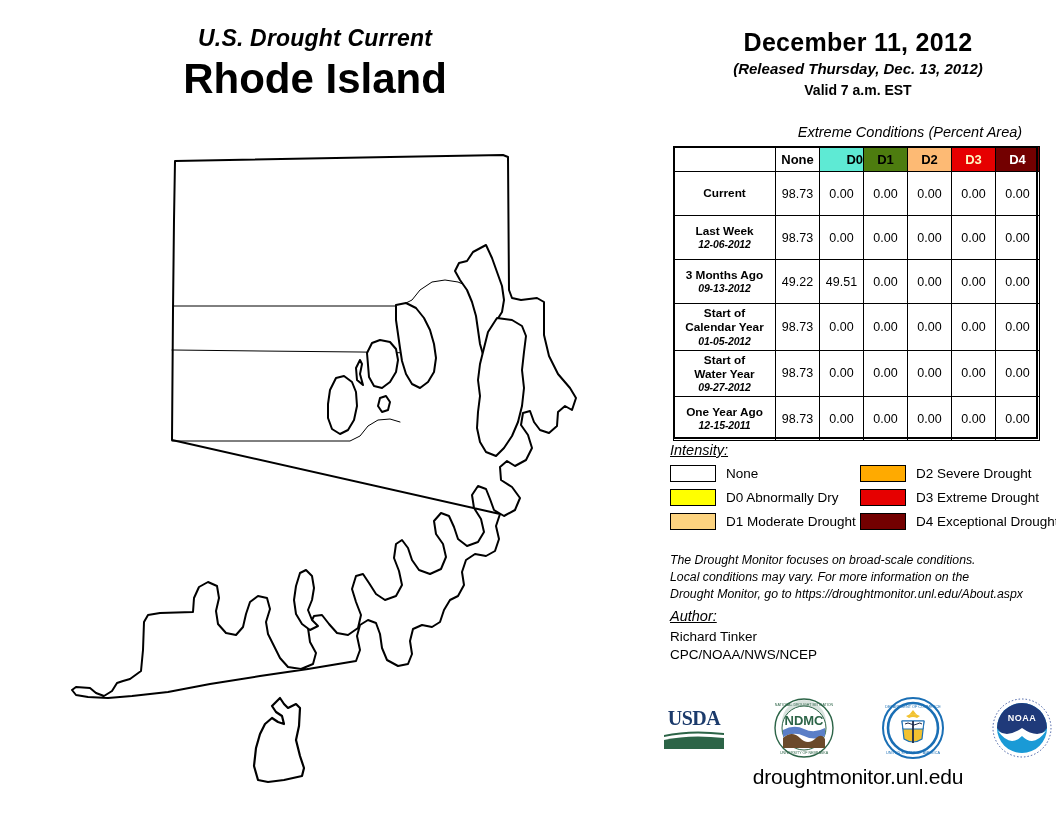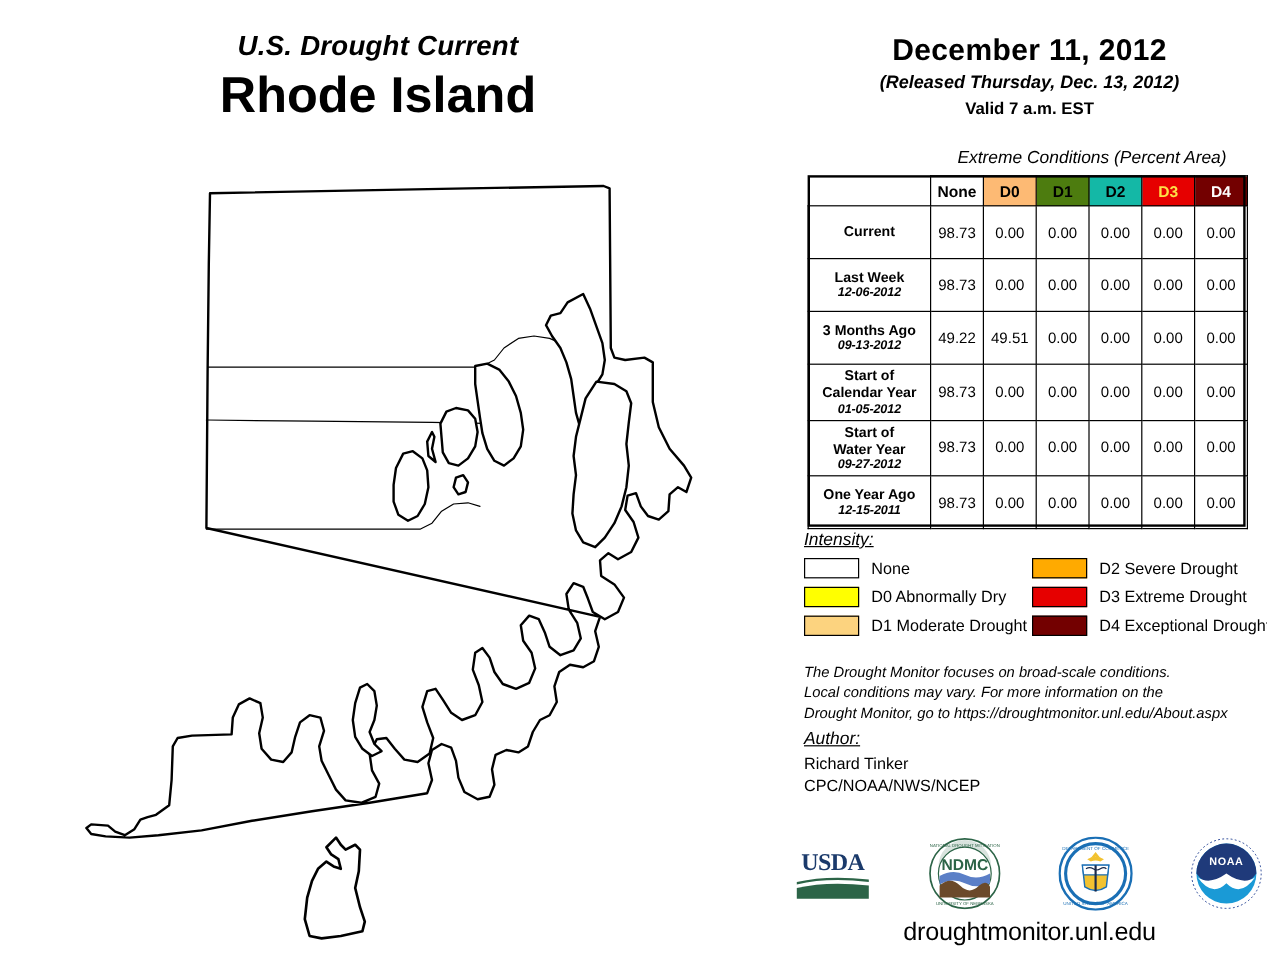--- a/index.html
+++ b/index.html
@@ -115,24 +115,24 @@
     background: transparent;
     width: 95px;
   }
   #data-table thead th {
     height: 24px;
     font-size: 13px;
     font-weight: bold;
     width: 43px;
   }
   #data-table .hdr-none  { background:#ffffff; color:#000; }
-  #data-table .hdr-d0    { background:#fdba74; color:#000; }
+  #data-table .hdr-d0    { background:#5eead4; color:#000;text-align:right; }
   #data-table .hdr-d1    { background:#4d7c0f; color:#000; }
-  #data-table .hdr-d2    { background:#14b8a6; color:#000; }
-  #data-table .hdr-d3    { background:#e60000; color:#fde047; }
+  #data-table .hdr-d2    { background:#fdba74; color:#000; }
+  #data-table .hdr-d3    { background:#e60000; color:#fef9c3; }
   #data-table .hdr-d4    { background:#730000; color:#ffffff; }
 
   #data-table tbody tr { height: 44px; }
   #data-table td.rowlabel {
     width: 95px;
     font-weight: bold;
     font-size: 11.8px;
     line-height: 1.22;
     padding: 2px 3px;
   }

